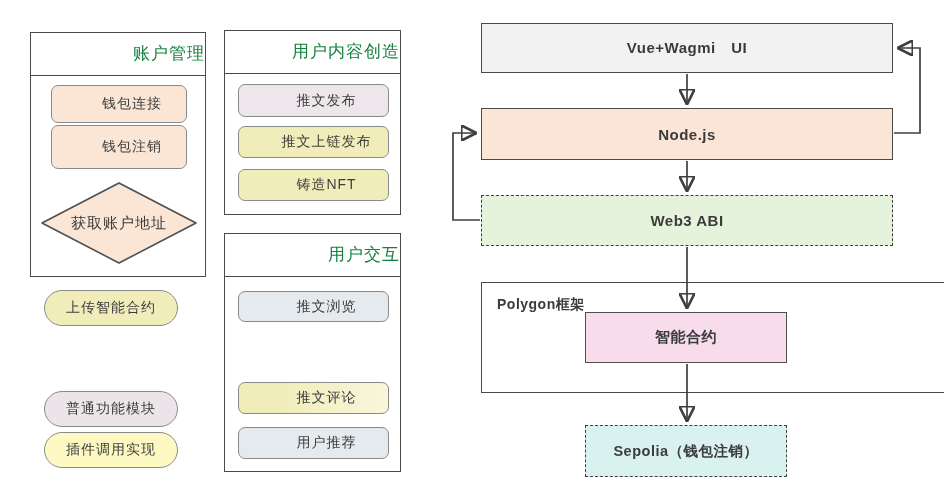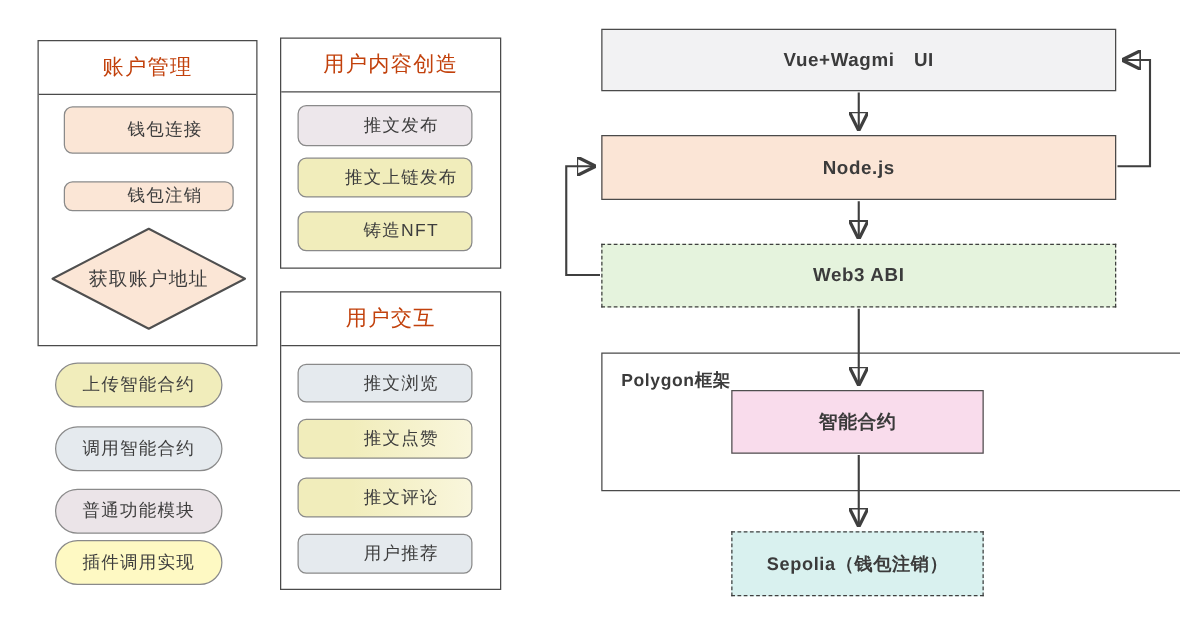--- a/index.html
+++ b/index.html
@@ -3,59 +3,59 @@
 <meta charset="utf-8">
 <style>
   html,body{margin:0;padding:0;background:#ffffff;}
   .canvas{
     position:relative;width:944px;height:500px;background:#ffffff;overflow:hidden;
     font-family:"Liberation Sans","DejaVu Sans",sans-serif;color:#3d3d3d;
   }
   
   .panel{position:absolute;background:#fff;border:1.5px solid #4a4a4a;box-sizing:border-box;}
   .panel-title{
-    position:absolute;left:0;right:0;top:0;height:42px;line-height:42px;text-align:center;
-    font-size:17px;letter-spacing:1px;border-bottom:1.5px solid #4a4a4a;color:#c2410c;
+    position:absolute;left:0;right:0;top:0;height:42px;line-height:42px;text-align:right;
+    font-size:17px;letter-spacing:1px;border-bottom:1.5px solid #4a4a4a;color:#15803d;
   }
   .acc-panel{left:30px;top:32px;width:176px;height:245px;}
   .content-panel{left:224px;top:30px;width:177px;height:185px;}
   .interact-panel{left:224px;top:233px;width:177px;height:239px;}
 
   
   .item{
     position:absolute;box-sizing:border-box;border:1.4px solid #8a8a8a;border-radius:7px;
     display:flex;align-items:center;justify-content:center;font-size:14px;letter-spacing:1px;
     color:#3d3d3d;background:#eee;padding-left:26px;
   }
   .peach{background:#fbe6d6;}
   .yellow{background:#f1edbb;}
   .yellow-grad{background:#f1edbb;background-image:linear-gradient(90deg,rgba(241,237,187,0) 30%,rgba(250,247,224,.9));}
   .bluegray{background:#e5eaee;}
   .pinkgray{background:#ede7eb;}
 
   .acc-item1{left:20px;top:52px;width:136px;height:38px;}
-  .acc-item2{left:20px;top:112px;width:136px;height:24px;}
+  .acc-item2{left:20px;top:92px;width:136px;height:44px;}
 
   .diamond-wrap{position:absolute;left:8px;top:147px;width:160px;height:86px;}
   .diamond-wrap svg{position:absolute;left:0;top:0;}
   .diamond-wrap .poly{fill:#fbe6d6;stroke:#4f4f4f;stroke-width:1.6;stroke-linejoin:round;}
   .diamond-label{position:absolute;left:0;right:0;top:0;bottom:0;display:flex;align-items:center;justify-content:center;font-size:15px;letter-spacing:1px;}
 
   
   .pill{
     position:absolute;left:44px;width:134px;height:36px;border-radius:18px;
     border:1.4px solid #8a8a8a;display:flex;align-items:center;justify-content:center;
     font-size:14px;letter-spacing:1px;box-sizing:border-box;color:#3d3d3d;
   }
   .pill1{top:290px;background:#f1edbb;}
   .pill2{top:341px;background:#e5eaee;}
   .pill3{top:391px;background:#ebe4e8;}
   .pill4{top:432px;background:#fef9c3;}
 
-  .mid-item{left:13px;width:140px;}
+  .mid-item{left:13px;width:151px;}
   .c-item1{top:53px;height:33px;}
   .c-item2{top:95px;height:32px;}
   .c-item3{top:138px;height:32px;}
   .i-item1{top:57px;height:31px;}
   .i-item2{top:101px;height:32px;}
   .i-item3{top:148px;height:32px;}
   .i-item4{top:193px;height:32px;}
 
   
   .fc-node{
@@ -85,35 +85,33 @@
     <div class="item peach acc-item2">钱包注销</div>
     <div class="diamond-wrap">
       <svg width="160" height="86" viewBox="0 0 160 86">
         <polygon class="poly" points="80,3 157,43 80,83 3,43"></polygon>
       </svg>
       <div class="diamond-label">获取账户地址</div>
     </div>
   </div>
 
   <div class="pill pill1">上传智能合约</div>
-  <div class="pill pill2">调用智能合约</div>
   <div class="pill pill3">普通功能模块</div>
   <div class="pill pill4">插件调用实现</div>
 
   <div class="panel content-panel">
     <div class="panel-title">用户内容创造</div>
     <div class="item pinkgray mid-item c-item1">推文发布</div>
     <div class="item yellow mid-item c-item2">推文上链发布</div>
     <div class="item yellow mid-item c-item3">铸造NFT</div>
   </div>
 
   <div class="panel interact-panel">
     <div class="panel-title">用户交互</div>
     <div class="item bluegray mid-item i-item1">推文浏览</div>
-    <div class="item yellow-grad mid-item i-item2">推文点赞</div>
     <div class="item yellow-grad mid-item i-item3">推文评论</div>
     <div class="item bluegray mid-item i-item4">用户推荐</div>
   </div>
 
   <div class="fc-node fc-vue">Vue+Wagmi　UI</div>
   <div class="fc-node fc-node-js">Node.js</div>
   <div class="fc-node fc-web3">Web3 ABI</div>
 
   <div class="fc-node fc-polygon">
     <span class="plabel">Polygon框架</span>

